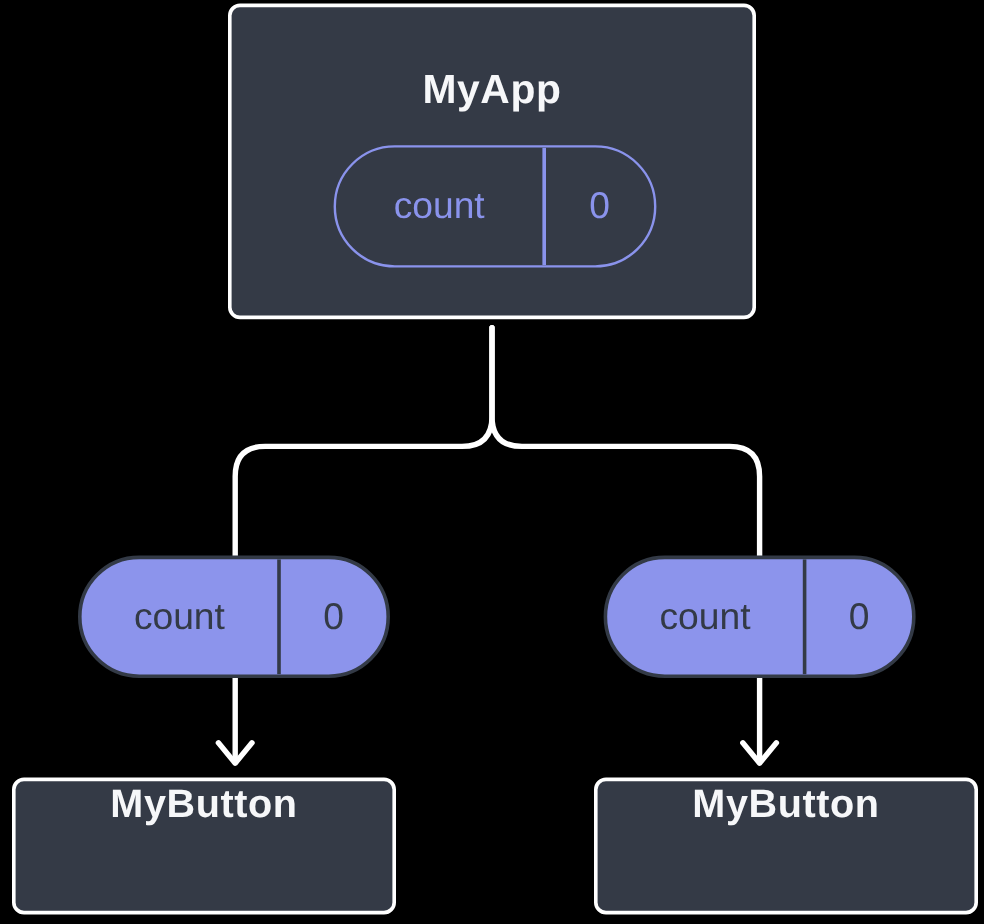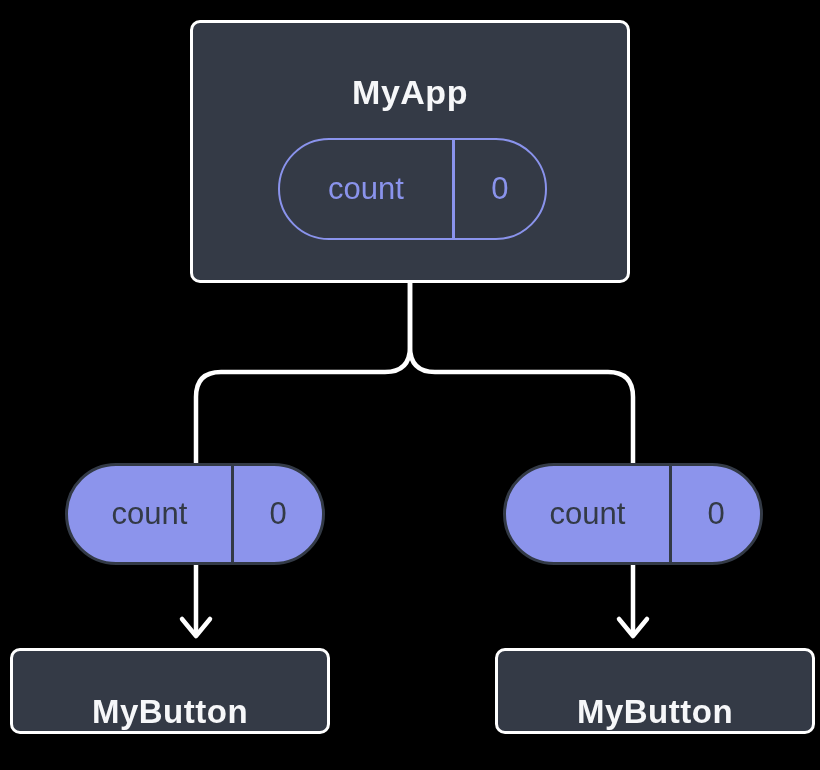--- a/index.html
+++ b/index.html
@@ -30,21 +30,21 @@
   }
   .node {
     position: absolute;
     box-sizing: border-box;
     background: var(--node-fill, #343a46);
     border: 3px solid var(--node-border, #ffffff);
     border-radius: 10px;
   }
   .root-node {
     left: 190px;
-    top: 20px;
+    top: 3px;
     width: 440px;
     height: 263px;
   }
   .node-title {
     color: var(--node-text, #f6f7f9);
     font-size: 34px;
     font-weight: 600;
     text-align: center;
     letter-spacing: 0.5px;
   }
@@ -91,23 +91,23 @@
     border: 3px solid var(--pill-border, #333a46);
     color: var(--pill-text, #333a46);
   }
   .pill-filled .pill-key { width: 163px; }
   .pill-filled .pill-divider { width: 3px; background: var(--pill-border, #333a46); }
   .pill-left  { left: 65px;  top: 463px; }
   .pill-right { left: 503px; top: 463px; }
   
   .child-node {
     width: 320px;
-    height: 86px;
+    height: 114px;
     display: flex;
-    align-items: flex-end;
+    align-items: flex-start;
     justify-content: center;
   }
   .child-node .node-title { margin: 0; font-size: 33px; }
   .child-left  { left: 10px;  top: 648px; }
   .child-right { left: 495px; top: 648px; }
 </style>
 </head>
 <body>
 
 <div class="stage">

